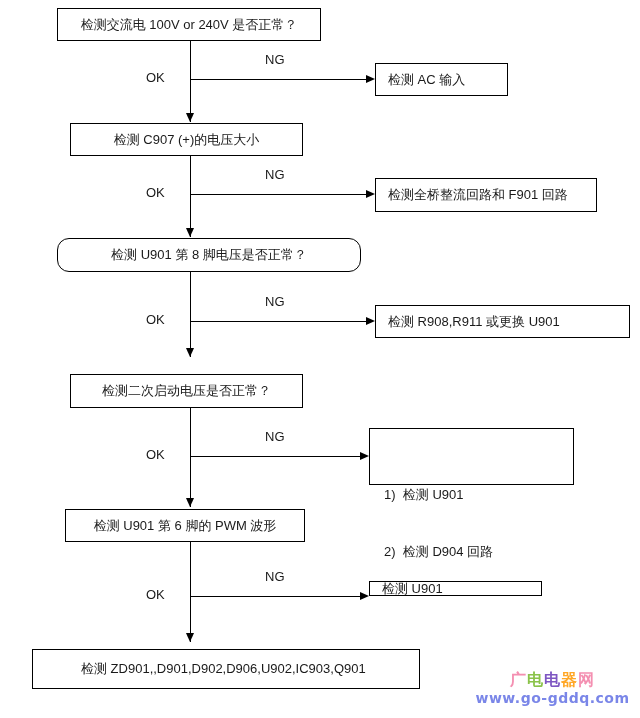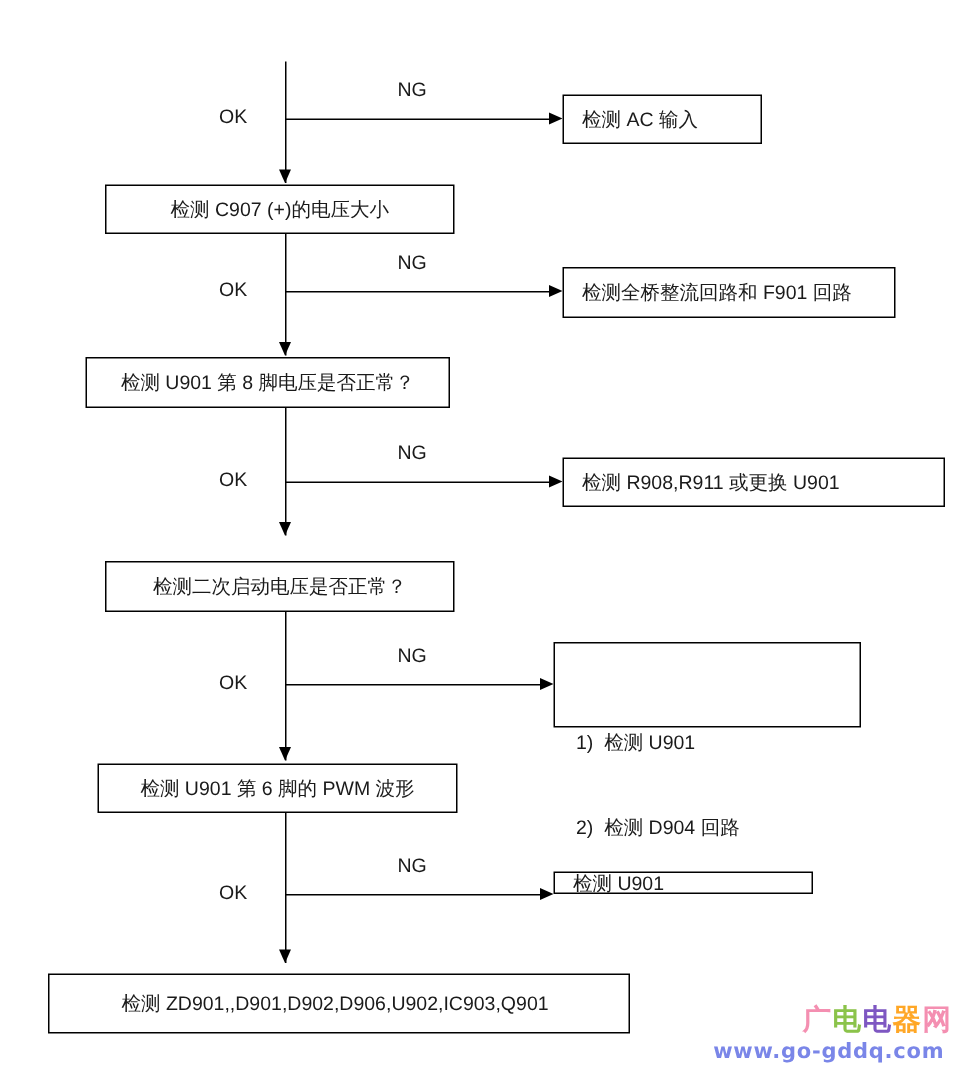--- a/index.html
+++ b/index.html
@@ -76,43 +76,43 @@
     font-size: 13px;
     color: #1a1a1a;
     white-space: pre;
   }
   .watermark {
     position: absolute;
     text-align: center;
     user-select: none;
   }
   .wm-cn {
-    font-family: Liberation Mono, monospace;
-    font-size: 19px;
+    font-family: Liberation Sans, sans-serif;
+    font-size: 16px;
     font-weight: bold;
     letter-spacing: 1px;
     line-height: 1;
-    text-align: right;
   }
   .wm-cn span { display: inline-block; }
   .wm-url {
     font-family: "DejaVu Sans", sans-serif;
     font-size: 14px;
     font-weight: bold;
     color: #7a86e8;
     letter-spacing: 0.5px;
     line-height: 1.2;
     margin-top: 2px;
   }
 </style>
 </head>
 <body>
 
 <div id="canvas">
 
+  <div class="box centered" style="left:57px; top:8px; width:264px; height:33px;">检测交流电 100V or 240V 是否正常？</div>
 
   <div class="vline" style="left:190px; top:41px; height:81px;"></div>
   <div class="arrow-down" style="left:185.5px; top:113px;"></div>
 
   <div class="hline" style="left:190px; top:79px; width:178px;"></div>
   <div class="arrow-right" style="left:366px; top:75px;"></div>
   <div class="edge-label" style="left:146px; top:70px;">OK</div>
   <div class="edge-label" style="left:265px; top:52px;">NG</div>
   <div class="box leftal" style="left:375px; top:63px; width:133px; height:33px;text-align:center;">检测 AC 输入</div>
 
@@ -120,21 +120,21 @@
 
   <div class="vline" style="left:190px; top:156px; height:81px;"></div>
   <div class="arrow-down" style="left:185.5px; top:228px;"></div>
 
   <div class="hline" style="left:190px; top:194px; width:178px;"></div>
   <div class="arrow-right" style="left:366px; top:190px;"></div>
   <div class="edge-label" style="left:146px; top:185px;">OK</div>
   <div class="edge-label" style="left:265px; top:167px;">NG</div>
   <div class="box leftal" style="left:375px; top:178px; width:222px; height:34px;">检测全桥整流回路和 F901 回路</div>
 
-  <div class="box centered" style="left:57px; top:238px; width:243px; height:34px;">检测 U901 第 8 脚电压是否正常？</div>
+  <div class="box centered" style="left:57px; top:238px; width:304px; height:34px;border-radius:12px;">检测 U901 第 8 脚电压是否正常？</div>
 
   <div class="vline" style="left:190px; top:272px; height:85px;"></div>
   <div class="arrow-down" style="left:185.5px; top:348px;"></div>
 
   <div class="hline" style="left:190px; top:321px; width:178px;"></div>
   <div class="arrow-right" style="left:366px; top:317px;"></div>
   <div class="edge-label" style="left:146px; top:312px;">OK</div>
   <div class="edge-label" style="left:265px; top:294px;">NG</div>
   <div class="box leftal" style="left:375px; top:305px; width:255px; height:33px;">检测 R908,R911 或更换 U901</div>
 

